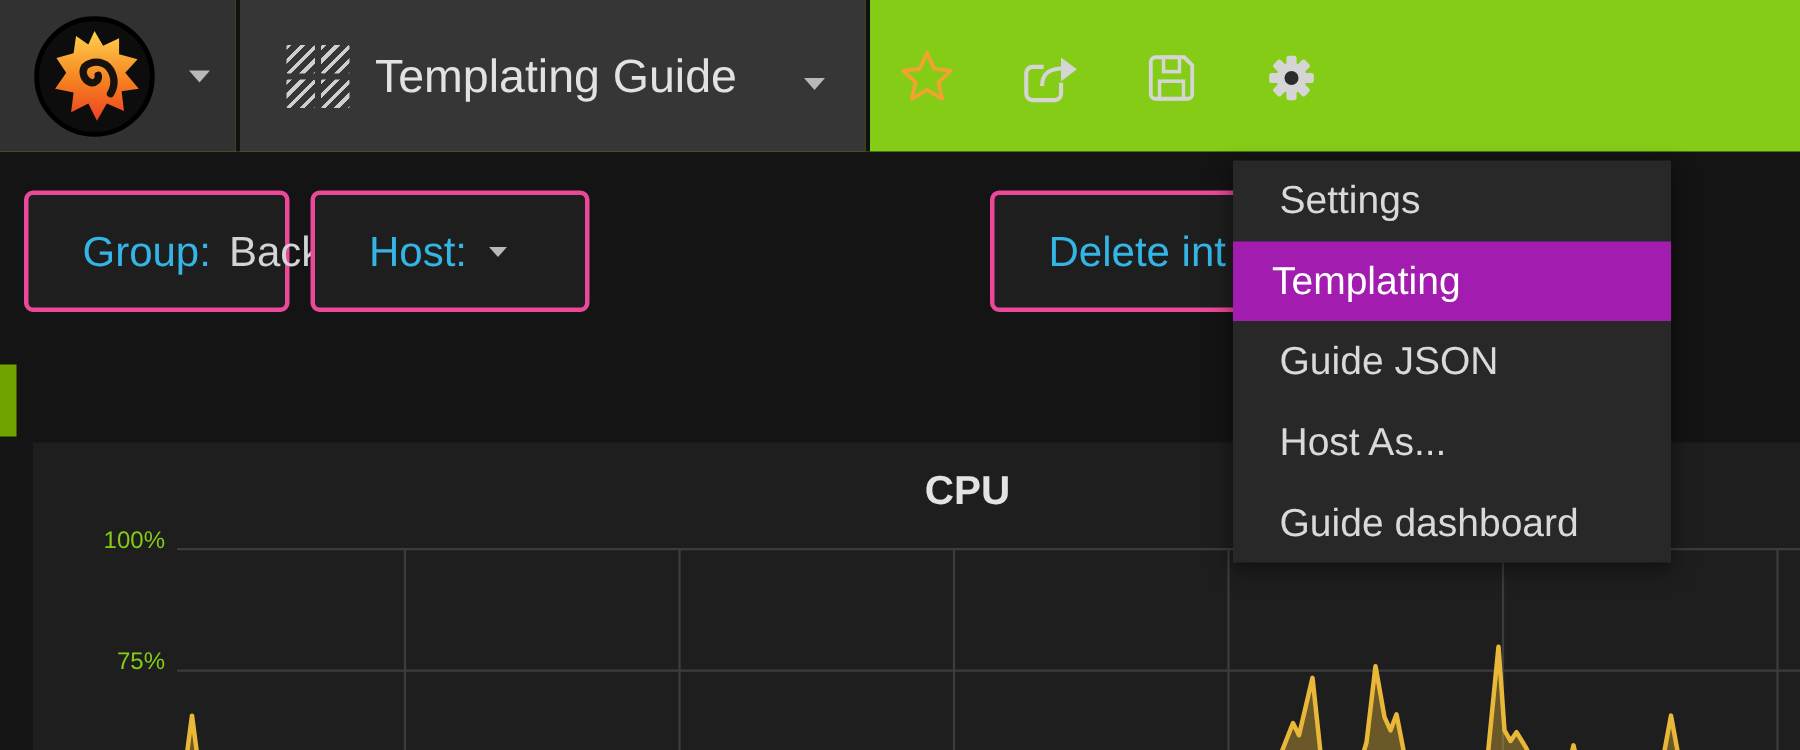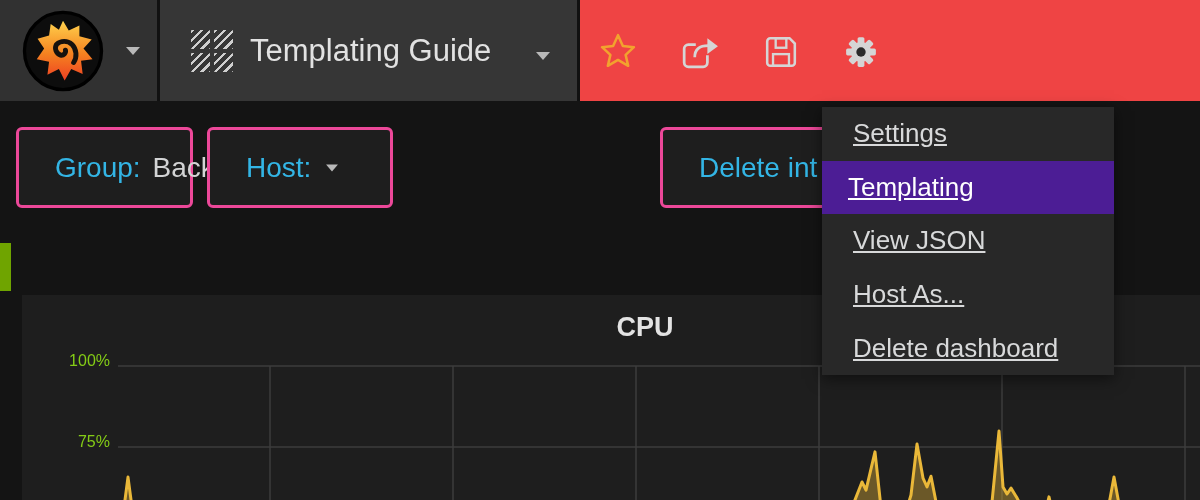--- a/index.html
+++ b/index.html
@@ -3,21 +3,21 @@
 <meta charset="utf-8">
 <style>
   html,body{margin:0;padding:0;}
   body{
     width:1200px;height:500px;overflow:hidden;position:relative;
     background:#141414;
     font-family:"Liberation Sans","DejaVu Sans",sans-serif;
     -webkit-font-smoothing:antialiased;
   }
   
-  .navbar{position:absolute;left:0;top:0;width:1200px;height:101px;background:#ef4444;}
+  .navbar{position:absolute;left:0;top:0;width:1200px;height:101px;background:#84cc16;}
   .nav-logo-section{position:absolute;left:0;top:0;width:157px;height:101px;background:#313131;}
   .nav-title-section{position:absolute;left:160px;top:0;width:417px;height:101px;background:#363636;}
   .nav-divider{position:absolute;top:0;width:3px;height:101px;background:#111;}
   .logo-btn{position:absolute;left:22px;top:10px;width:82px;height:82px;cursor:pointer;}
   .logo-caret{position:absolute;left:126px;top:47px;}
   .caret{display:inline-block;width:0;height:0;border-left:7px solid transparent;border-right:7px solid transparent;border-top:8px solid #b9b9b9;}
   .grid-icon{position:absolute;left:31px;top:30px;width:44px;height:42px;display:grid;grid-template-columns:19px 19px;grid-template-rows:19px 19px;gap:4px;}
   .grid-icon div{background:repeating-linear-gradient(135deg,#cfcfcf 0 2.5px,rgba(0,0,0,0) 2.5px 6.5px);border-radius:1px;}
   .dash-title{position:absolute;left:90px;top:0;height:101px;line-height:101px;font-size:31px;color:#e2e2e2;white-space:nowrap;cursor:pointer;}
   .title-caret{position:absolute;left:376px;top:52px;}
@@ -39,23 +39,23 @@
   .panel-title{position:absolute;left:0;top:17px;width:1246px;text-align:center;font-size:27px;font-weight:bold;color:#e3e3e3;cursor:pointer;}
   .ytick{position:absolute;left:0;width:88px;text-align:right;font-size:16px;color:#84cc16;}
   #chart-svg{position:absolute;left:0;top:0;}
   
   .menu{
     position:absolute;left:822px;top:107px;width:292px;background:#282828;
     box-shadow:0 4px 14px rgba(0,0,0,.5);z-index:10;
   }
   .menu-item{
     height:53.6px;display:flex;align-items:center;padding-left:31px;
-    font-size:26px;color:#d8d9da;cursor:pointer;text-decoration:underline;
+    font-size:26px;color:#d8d9da;cursor:pointer;
   }
-  .menu-item.active{background:#4c1d95;color:#fff;padding-left:26px;}
+  .menu-item.active{background:#a21caf;color:#fff;padding-left:26px;}
 </style>
 </head>
 <body>
 
 <div class="panel">
   <div class="panel-title">CPU</div>
   <svg id="chart-svg" width="1246" height="205" viewBox="0 0 1246 205">
       <line x1="96" y1="71" x2="1222" y2="71" stroke="#3c3c3c" stroke-width="1.5"></line>
       <line x1="96" y1="152" x2="1222" y2="152" stroke="#3c3c3c" stroke-width="1.5"></line>
       <line x1="248" y1="71" x2="248" y2="205" stroke="#3c3c3c" stroke-width="1.5"></line>
@@ -152,16 +152,16 @@
         <circle cx="16" cy="16" r="9.5"></circle>
       </g>
       <circle cx="16" cy="16" r="4.4" fill="#2b2b2b"></circle>
     </svg>
   </div>
 </div>
 
 <div class="menu">
   <div class="menu-item">Settings</div>
   <div class="menu-item active">Templating</div>
-  <div class="menu-item">View JSON</div>
+  <div class="menu-item">Guide JSON</div>
   <div class="menu-item">Host As...</div>
-  <div class="menu-item">Delete dashboard</div>
+  <div class="menu-item">Guide dashboard</div>
 </div>
 
 </body></html>

